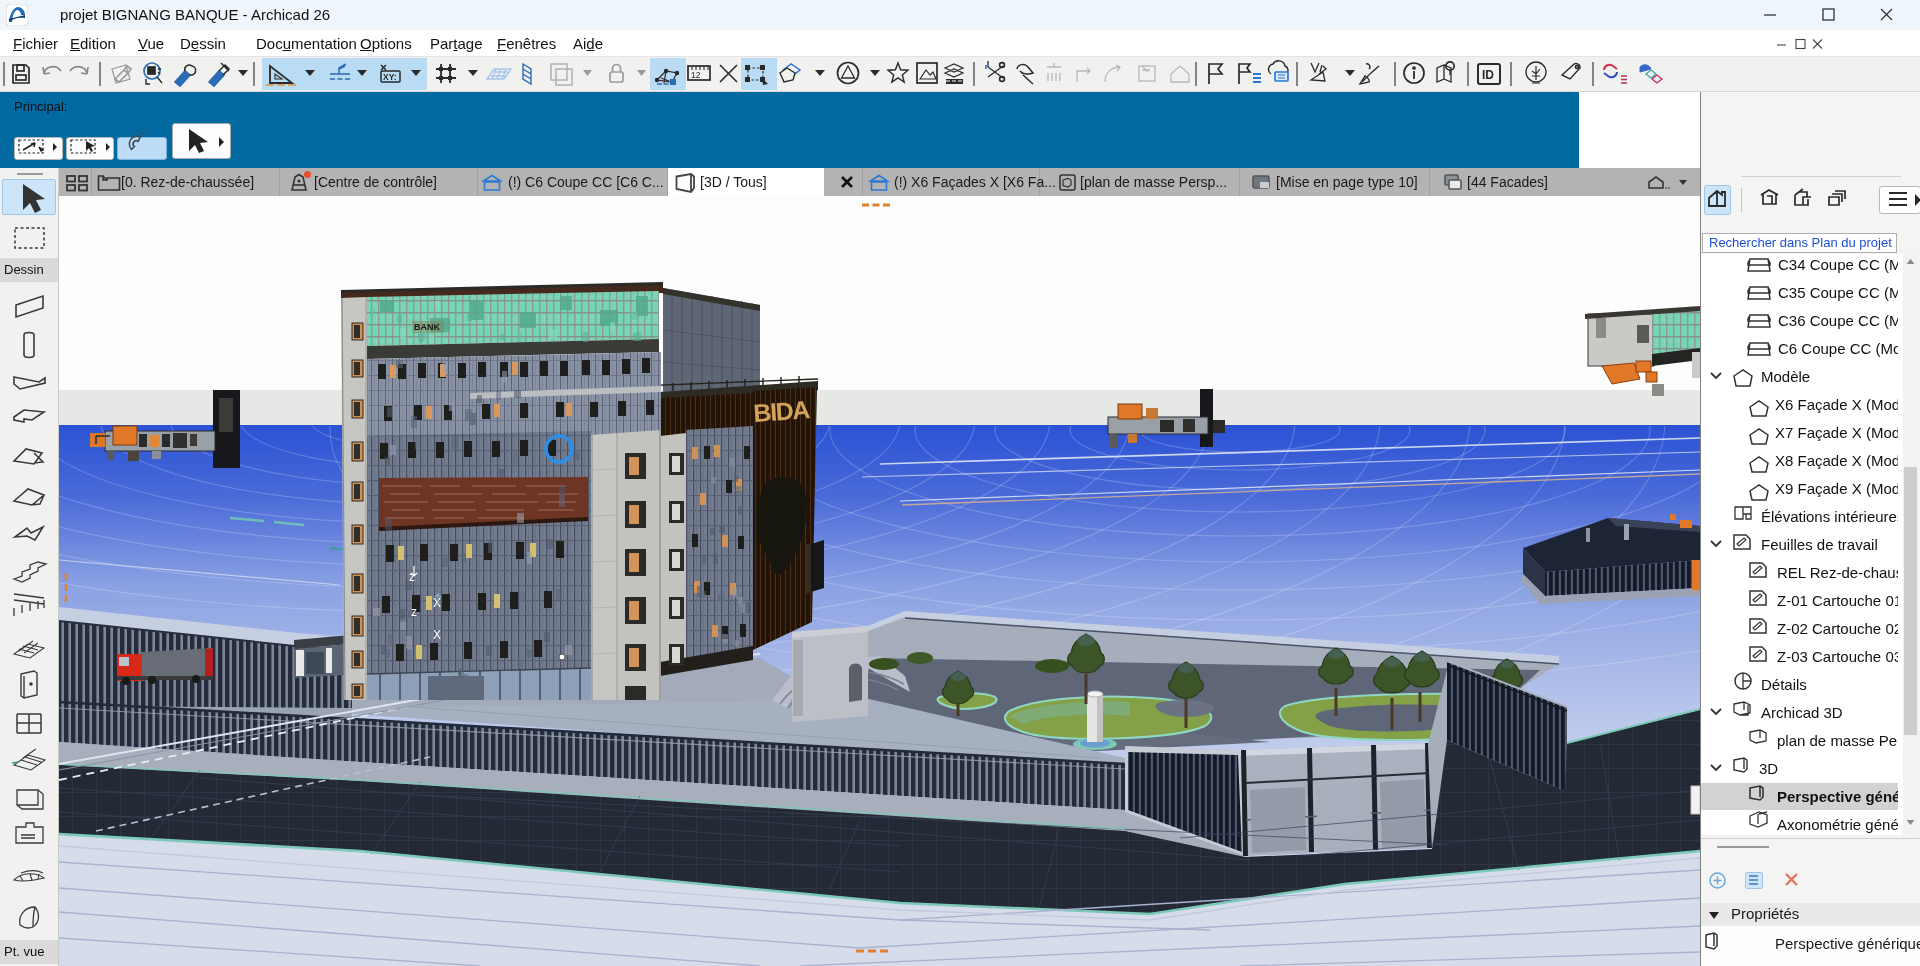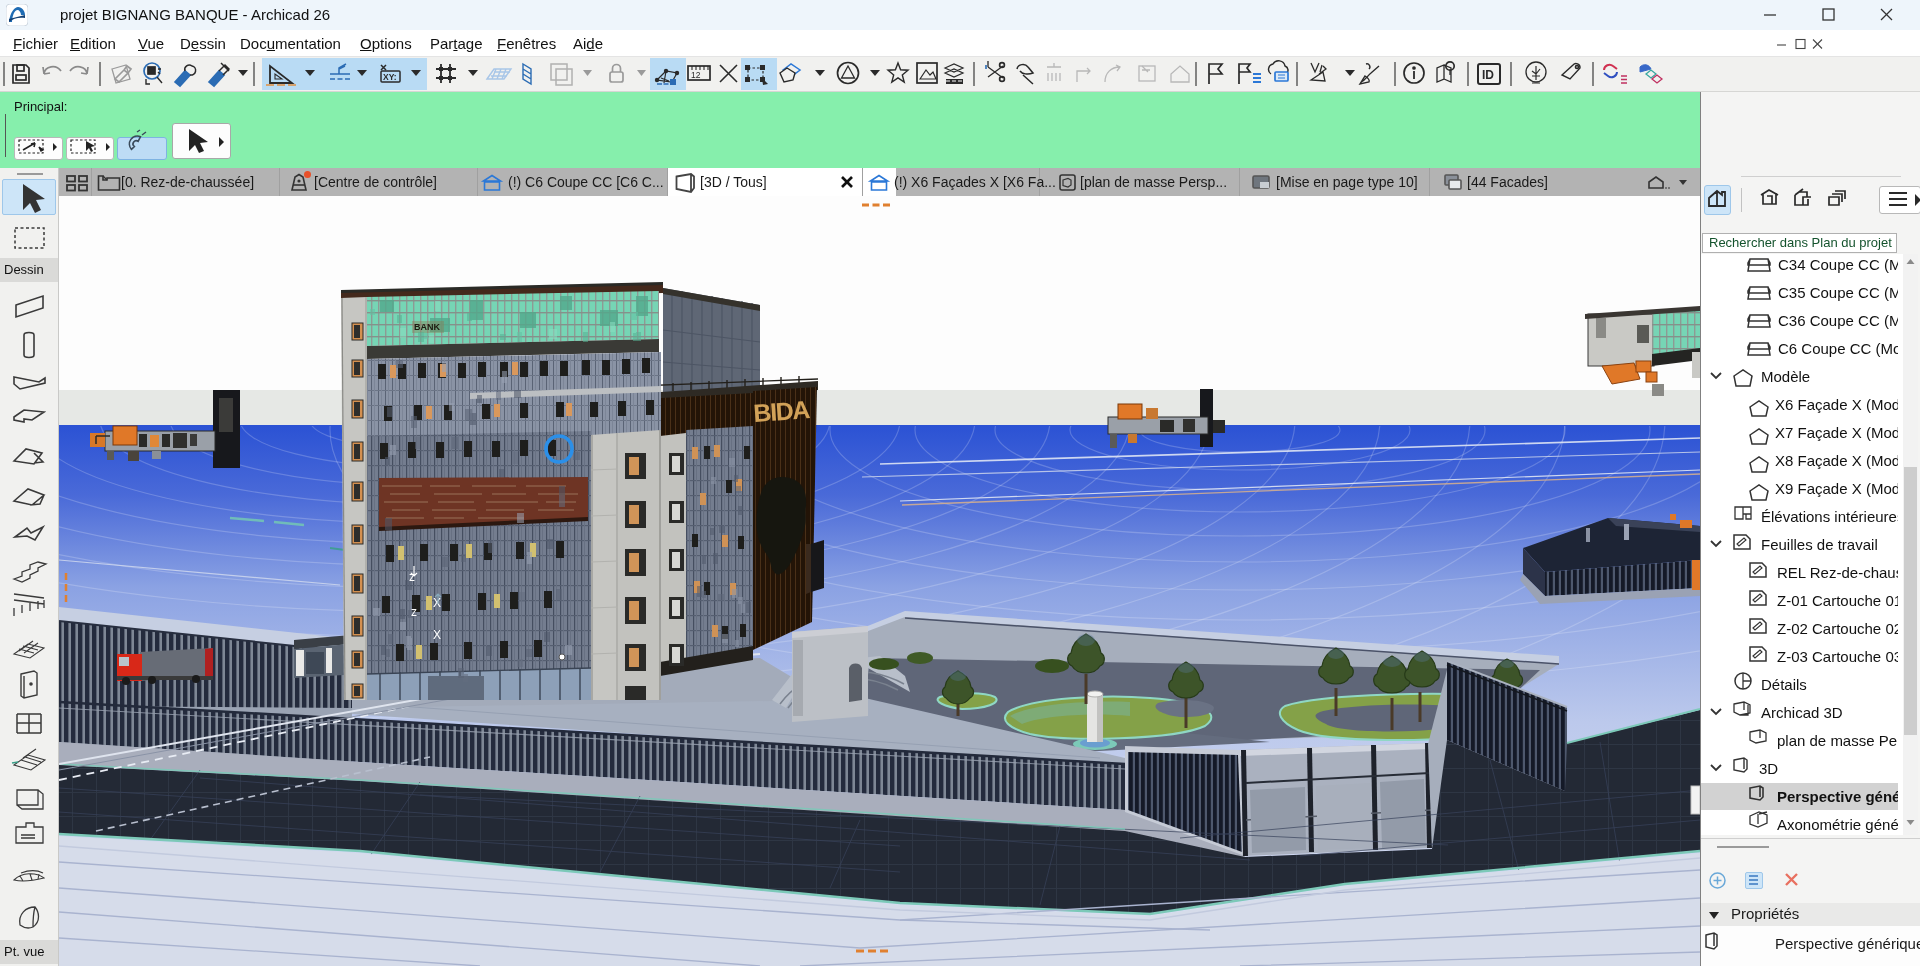--- a/index.html
+++ b/index.html
@@ -3,21 +3,21 @@
 <meta charset="utf-8">
 <style>
   html,body{margin:0;padding:0;width:1920px;height:966px;overflow:hidden;
     font-family:"Liberation Sans", sans-serif;background:#fff;}
   .abs{position:absolute;}
   #titlebar{left:0;top:0;width:1920px;height:30px;background:#eef5fb;text-decoration:underline;}
   #titlebar .title{left:60px;top:6px;font-size:15px;color:#111;}
   #menubar{left:0;top:30px;width:1920px;height:27px;background:#ffffff;border-bottom:1px solid #e4e4e4;box-sizing:border-box;}
   .menuitem{position:absolute;top:5px;font-size:15px;color:#111;}
   #toolbar{left:0;top:57px;width:1920px;height:35px;background:#f1f1ef;border-bottom:1px solid #d6d6d4;box-sizing:border-box;}
-  #principal{left:0;top:92px;width:1920px;height:76px;background:#86efac;}
+  #principal{left:0;top:92px;width:1579px;height:76px;background:#0369a1;}
   #principal .lbl{left:14px;top:7px;font-size:13px;color:#111;position:absolute;}
   .pbtn{position:absolute;top:45px;height:21px;background:#fdfdfd;border:1px solid #b8b8b8;border-radius:3px;}
   #tabbar{left:59px;top:168px;width:1641px;height:28px;background:#b3b3b3;}
   .tab{position:absolute;top:0;height:28px;box-sizing:border-box;border-right:1px solid #a0a0a0;}
   .tab .tx{position:absolute;top:6px;font-size:14px;color:#1a1a1a;white-space:nowrap;overflow:hidden;}
   #sidebar{left:0;top:168px;width:59px;height:798px;background:#f1f1ef;border-right:1px solid #c9c9c7;box-sizing:border-box;}
   .sblabel{position:absolute;left:0;width:58px;background:#dadad8;color:#111;font-size:13px;padding:4px 0 5px 4px;box-sizing:border-box;}
   #rightpanel{left:1700px;top:92px;width:220px;height:874px;background:#f4f4f3;border-left:1px solid #808080;box-sizing:border-box;}
   .rrow{position:absolute;left:0;width:197px;height:28px;font-size:15px;color:#111;white-space:nowrap;overflow:hidden;}
   .rrow span{position:absolute;top:5px;}
@@ -41,21 +41,21 @@
         <line x1="142" y1="9" x2="131" y2="20"></line>
     </g>
   </svg>
 </div>
 
 <div id="menubar" class="abs">
   <div class="menuitem" style="left:13px"><u>F</u>ichier</div>
   <div class="menuitem" style="left:70px"><u>E</u>dition</div>
   <div class="menuitem" style="left:138px"><u>V</u>ue</div>
   <div class="menuitem" style="left:180px">D<u>e</u>ssin</div>
-  <div class="menuitem" style="left:240px">Doc<u>u</u>mentation</div>
+  <div class="menuitem" style="left:256px">Doc<u>u</u>mentation</div>
   <div class="menuitem" style="left:360px"><u>O</u>ptions</div>
   <div class="menuitem" style="left:430px">Par<u>t</u>age</div>
   <div class="menuitem" style="left:497px"><u>F</u>enêtres</div>
   <div class="menuitem" style="left:573px">Ai<u>d</u>e</div>
   <svg class="abs" style="left:1770px;top:8px" width="60" height="14" viewBox="0 0 60 14">
     <g stroke="#444" stroke-width="1.1" fill="none">
       <line x1="7" y1="7" x2="16" y2="7"></line>
       <rect x="26" y="1.5" width="9" height="9"></rect>
       <line x1="43" y1="1.5" x2="52" y2="10.5"></line>
         <line x1="52" y1="1.5" x2="43" y2="10.5"></line>
@@ -242,21 +242,21 @@
   <div class="tab" style="left:0;width:33px"></div>
   <div class="tab" style="left:33px;width:188px">
       <div class="tx" style="left:29px">[0. Rez-de-chaussée]</div>
     </div>
   <div class="tab" style="left:221px;width:198px">
       <div class="tx" style="left:34px">[Centre de contrôle]</div>
     </div>
   <div class="tab" style="left:419px;width:190px">
       <div class="tx" style="left:30px">(!) C6 Coupe CC [C6 C...</div>
     </div>
-  <div class="tab" style="left:609px;width:228px;background:#fff;border-right:none">
+  <div class="tab" style="left:609px;width:156px;background:#fff;border-right:none">
       <div class="tx" style="left:32px">[3D / Tous]</div>
     </div>
   <div class="tab" style="left:803px;width:178px;border-left:1px solid #a0a0a0">
       <div class="tx" style="left:31px">(!) X6 Façades X [X6 Fa...</div>
     </div>
   <div class="tab" style="left:981px;width:200px">
       <div class="tx" style="left:40px">[plan de masse Persp...</div>
     </div>
   <div class="tab" style="left:1181px;width:190px">
       <div class="tx" style="left:36px">[Mise en page type 10]</div>
@@ -992,21 +992,21 @@
       <path d="M60 13 l8 -5 l9 5 m-15 -2 l0 11 l13 0 l0 -11 m-9 3 l5 0 l0 8"></path>
       <path d="M98 10 l8 0 l0 5 m-12 -2 l8 -6 m-8 6 l0 10 l13 0 l0 -6 m-5 6 l0 -8 l8 0"></path>
       <path d="M134 9 l10 0 l0 8 m-13 -5 l10 0 l0 8 m-13 -5 l10 0 l0 8 l-10 0 Z"></path>
       <g stroke-width="2">
           <path d="M188 11 l18 0 m-18 6 l18 0 m-18 6 l18 0"></path>
         </g>
       <path d="M214 12 l0 12 l6 -6 Z" fill="#2a2a2a" stroke="none"></path>
     </g>
   </svg>
   <div class="abs" style="left:1px;top:141px;width:195px;height:20px;background:#fff;border:1px solid #b0b0b0;box-sizing:border-box"></div>
-  <div class="abs" style="left:8px;top:143px;font-size:13px;color:#14532d">Rechercher dans Plan du projet</div>
+  <div class="abs" style="left:8px;top:143px;font-size:13px;color:#1d4ed8">Rechercher dans Plan du projet</div>
   <div class="abs" style="left:0;top:162px;width:202px;height:581px;background:#ffffff"></div>
 
   <div class="abs" style="left:0;top:691px;width:197px;height:27px;background:#d2d2d2"></div>
 
   <div class="rrow" style="top:159px">
       <span style="left:77px">C34 Coupe CC (Modèle)</span>
     </div>
   <div class="rrow" style="top:187px">
       <span style="left:77px">C35 Coupe CC (Modèle)</span>
     </div>

